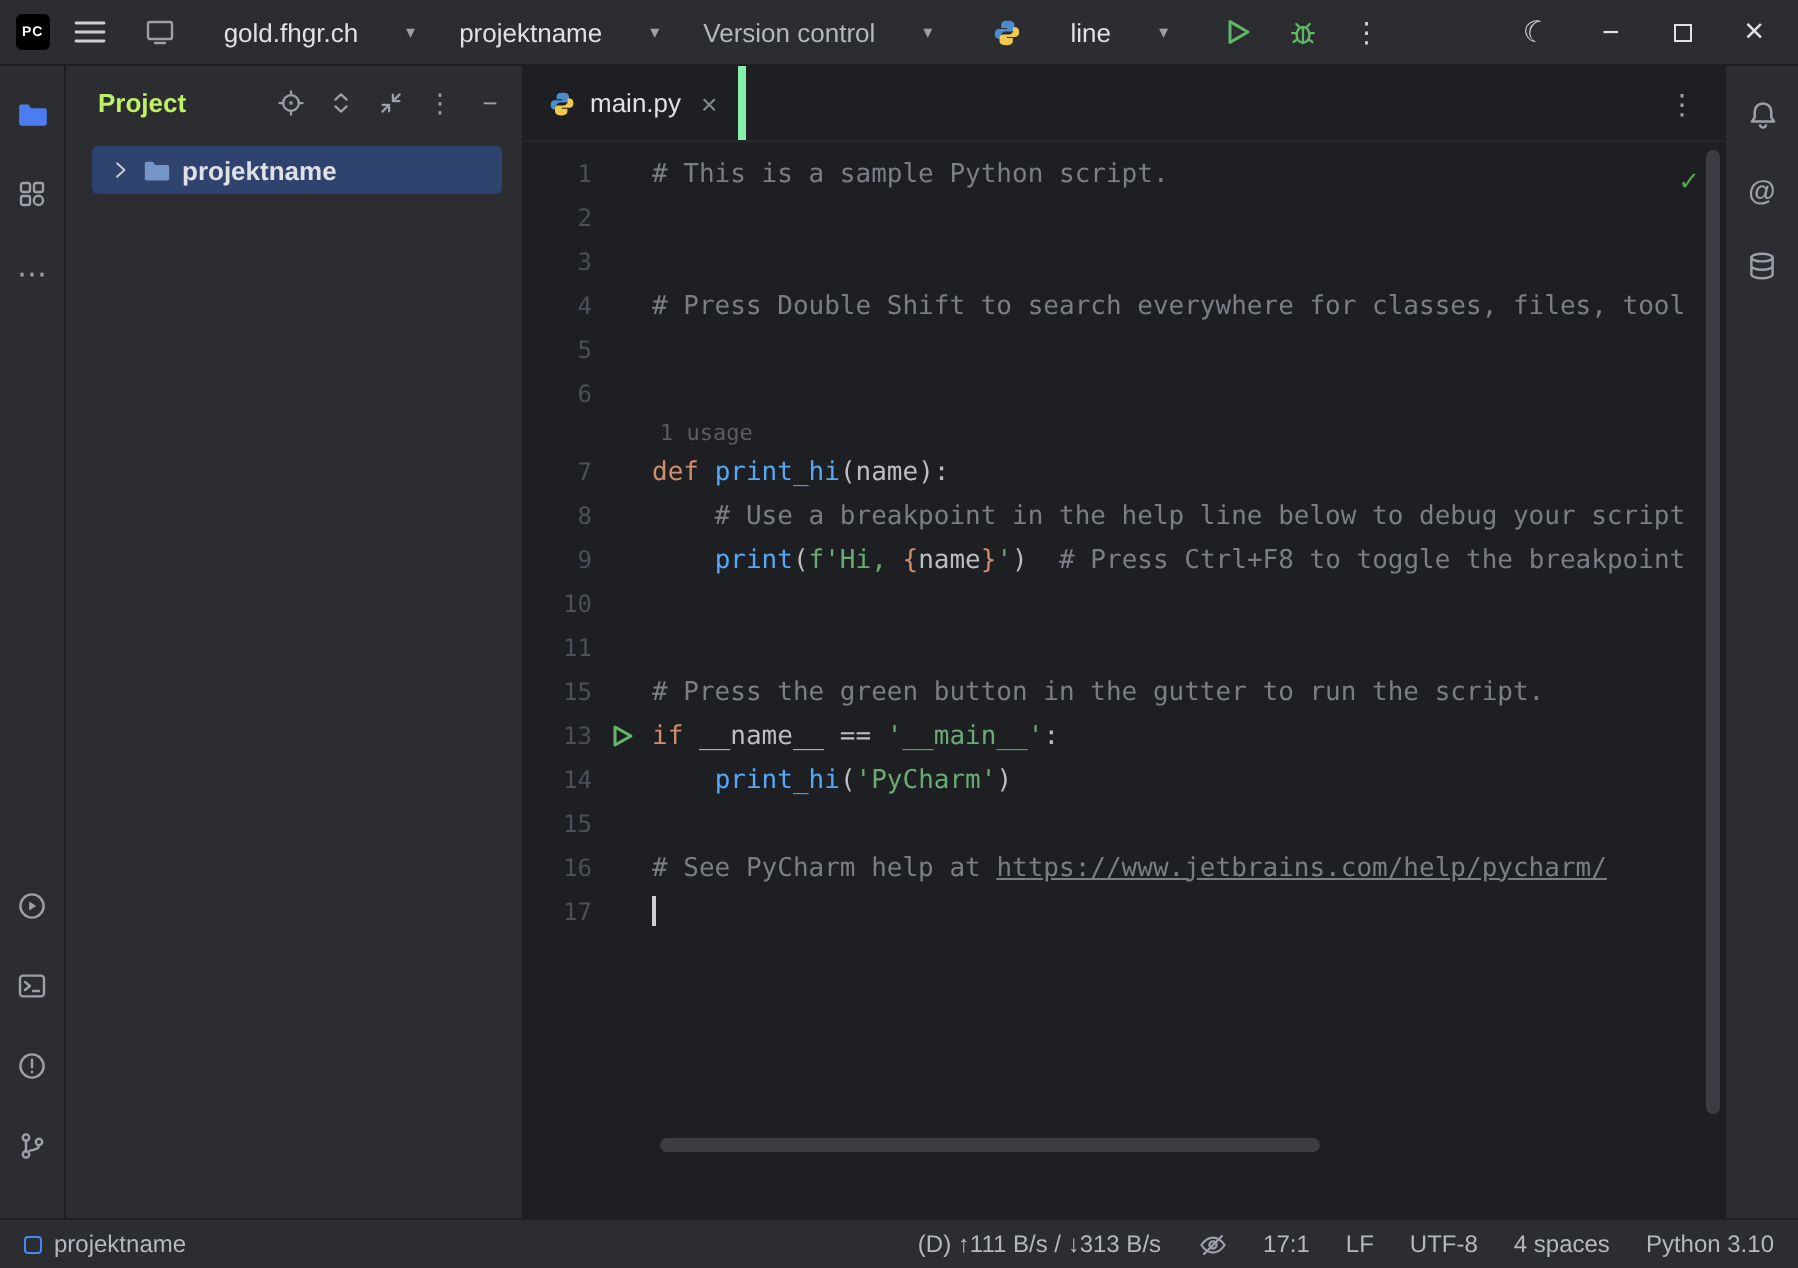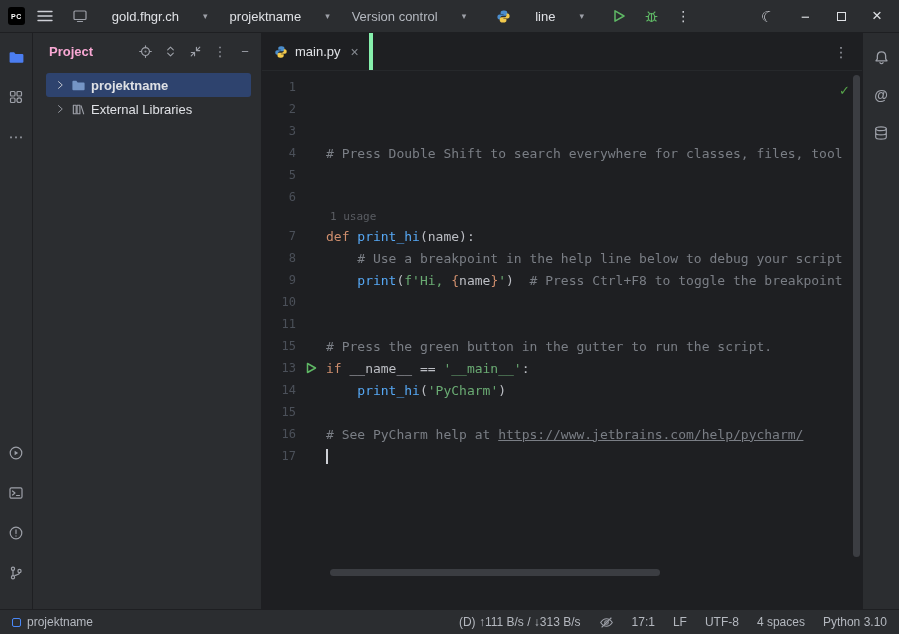--- a/index.html
+++ b/index.html
@@ -24,21 +24,21 @@
   
   .left-stripe{position:absolute;left:0;top:33px;bottom:25px;width:33px;background:#2b2d30;border-right:1px solid #1e1f22;
     display:flex;flex-direction:column;align-items:center;padding:10px 0}
   .stripe-btn{width:28px;height:28px;display:flex;align-items:center;justify-content:center;margin-bottom:12px;border-radius:5px}
   .stripe-bottom{margin-top:auto;display:flex;flex-direction:column;align-items:center}
   .stripe-bottom .stripe-btn{margin-bottom:12px}
 
   
   .project-panel{position:absolute;left:33px;top:33px;bottom:25px;width:229px;background:#2b2d30;border-right:1px solid #1e1f22}
   .panel-header{height:36px;display:flex;align-items:center;padding:0 8px 0 16px}
-  .panel-title{font-weight:600;color:#f9a8d4}
+  .panel-title{font-weight:600;color:#bef264}
   .panel-icons{margin-left:auto;display:flex;align-items:center;gap:9px;color:#868a91}
   .panel-ic{width:16px;height:16px;display:flex;align-items:center;justify-content:center}
   .tree{padding-top:4px}
   .tree-row{height:24px;display:flex;align-items:center;padding-left:6px;margin:0 10px 0 13px;border-radius:3px;color:#dfe1e5;white-space:nowrap}
   .tree-row.selected{background:var(--selection_blue,#2e436e)}
   .tree-row.selected .tree-label{font-weight:600}
   .tw-chev{width:16px;display:flex;align-items:center;justify-content:center;flex:none}
   .tw-icon{width:16px;height:16px;margin:0 5px 0 2px;flex:none;display:flex;align-items:center;justify-content:center}
   .tree-label{font-size:13px}
 
@@ -224,35 +224,20 @@
               <path class="ico" style="stroke:#ced0d6" d="M6 3.5 11 8l-5 4.5"></path>
             </svg>
         </span>
         <span class="tw-icon">
           <svg width="15" height="15" viewBox="0 0 16 16">
               <path d="M1.5 4a1 1 0 0 1 1-1h3.2l1.4 1.8h6.4a1 1 0 0 1 1 1V12a1 1 0 0 1-1 1H2.5a1 1 0 0 1-1-1Z" fill="#7595c6"></path>
             </svg>
         </span>
         <span class="tree-label">projektname</span>
       </div>
-      <div class="tree-row">
-        <span class="tw-chev">
-          <svg width="12" height="12" viewBox="0 0 16 16">
-              <path class="ico" d="M6 3.5 11 8l-5 4.5"></path>
-            </svg>
-        </span>
-        <span class="tw-icon">
-          <svg width="15" height="15" viewBox="0 0 16 16">
-              <rect class="ico" x="2.5" y="3.5" width="3" height="9"></rect>
-              <rect class="ico" x="6.5" y="3.5" width="3" height="9"></rect>
-              <path class="ico" d="M10.8 4.2l2.7 8.4"></path>
-            </svg>
-        </span>
-        <span class="tree-label">External Libraries</span>
-      </div>
     </div>
   </div>
 
   <div class="editor-area">
     <div class="tabbar">
       <div class="tab">
         <svg width="14" height="14" viewBox="0 0 16 16">
           <path fill="#4b8dcc" d="M7.9 1.5c-1.8 0-3 .8-3 2.2v1.6h3.2v.6H3.6c-1.3 0-2.1 1-2.1 2.6 0 1.5.8 2.6 2.1 2.6h1.2V9.4c0-1.2 1-2.2 2.2-2.2h3.1c1.1 0 1.9-.9 1.9-2V3.7c0-1.3-1.2-2.2-3-2.2z"></path>
           <path fill="#f2c94c" d="M8.1 14.5c1.8 0 3-.8 3-2.2v-1.6H7.9v-.6h4.5c1.3 0 2.1-1 2.1-2.6 0-1.5-.8-2.6-2.1-2.6h-1.2v1.7c0 1.2-1 2.2-2.2 2.2H5.9c-1.1 0-1.9.9-1.9 2v1.5c0 1.3 1.2 2.2 3.1 2.2z"></path>
         </svg>
@@ -260,20 +245,21 @@
         <span class="tab-close">×</span>
       </div>
       <span class="tabbar-kebab">⋮</span>
     </div>
 
     <div class="code-wrap">
       <div id="code-lines">
           <div class="code-row">
             <span class="ln">1</span>
             <span class="gut-ico"></span>
+            <span class="code-text"><span class="tk-comment"># This is a sample Python script.</span></span>
           </div>
           <div class="code-row">
             <span class="ln">2</span>
             <span class="gut-ico"></span>
             <span class="code-text"></span>
           </div>
           <div class="code-row">
             <span class="ln">3</span>
             <span class="gut-ico"></span>
           </div>

